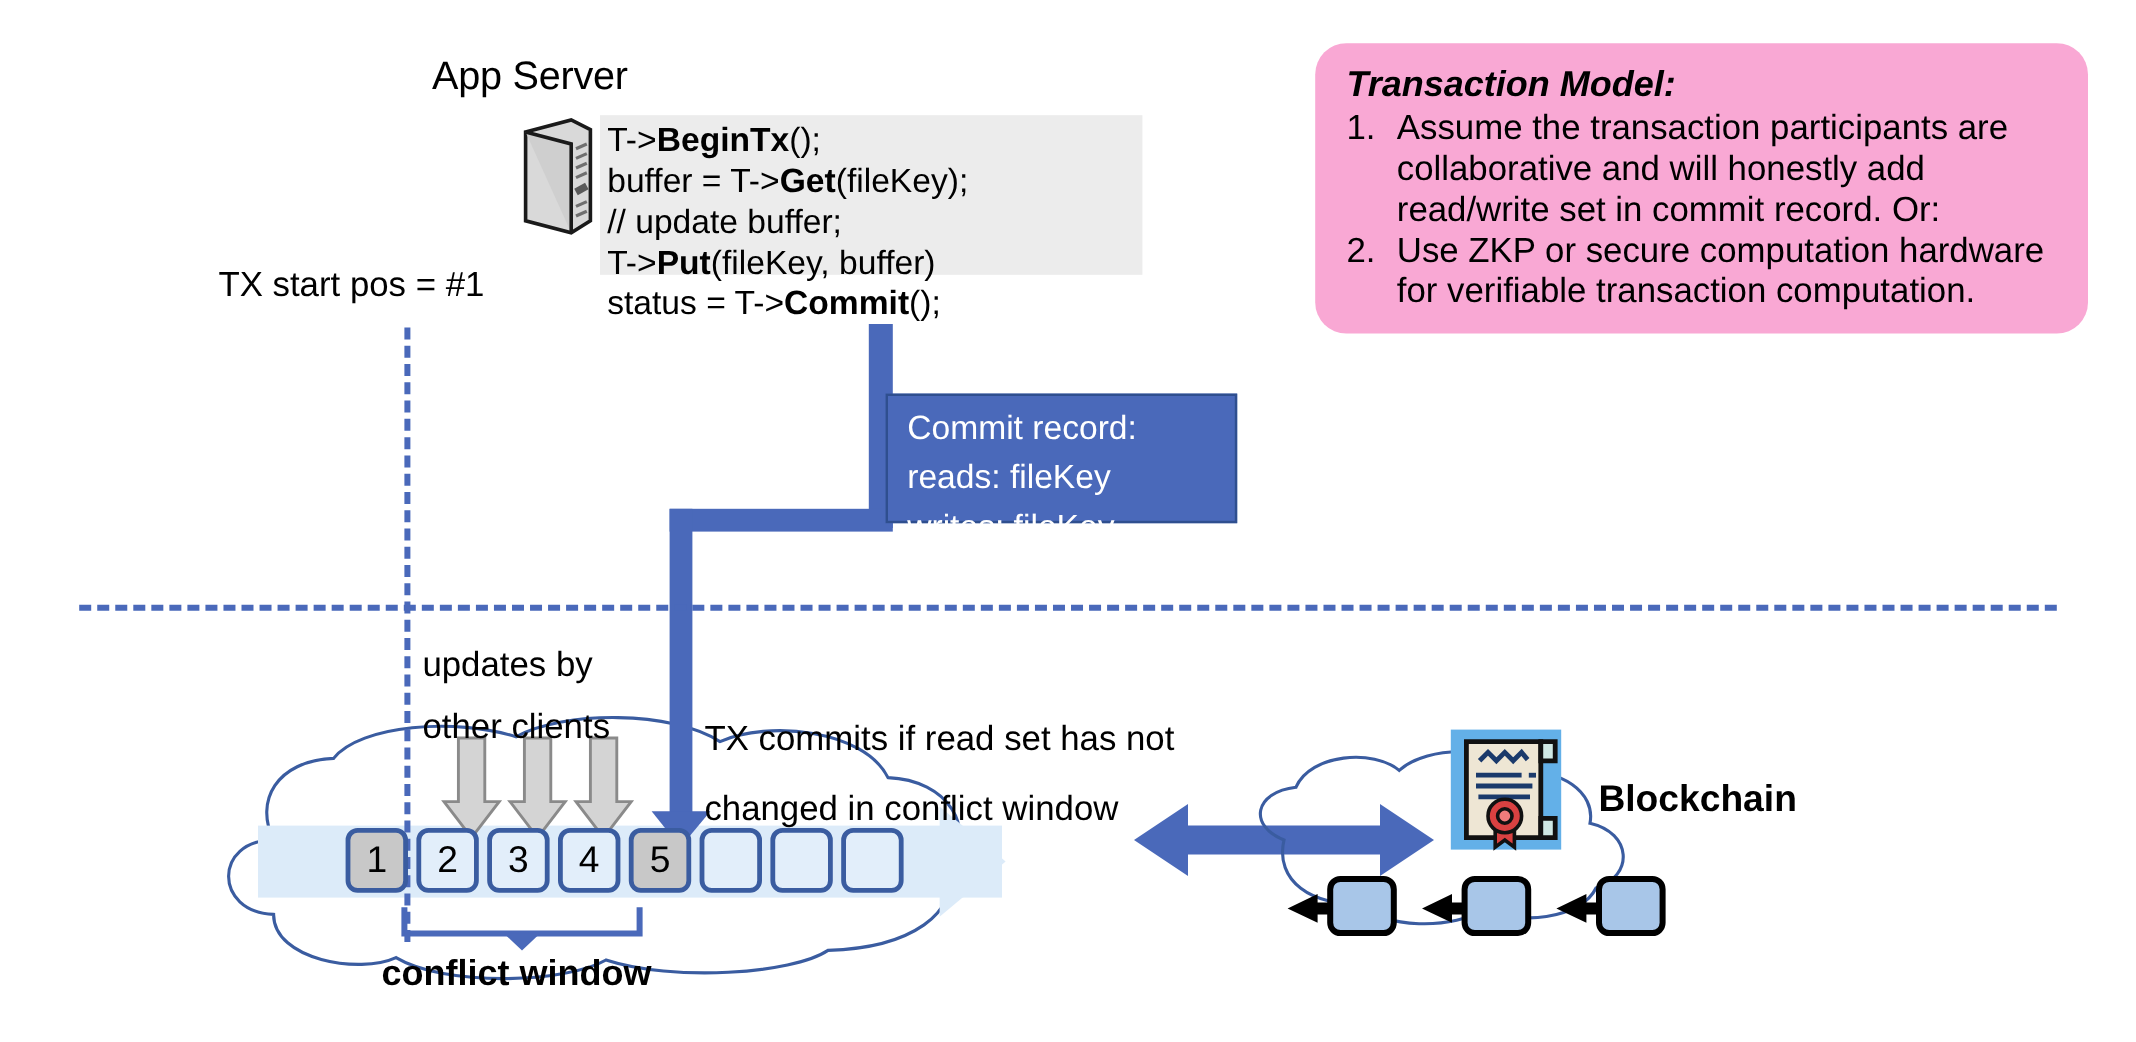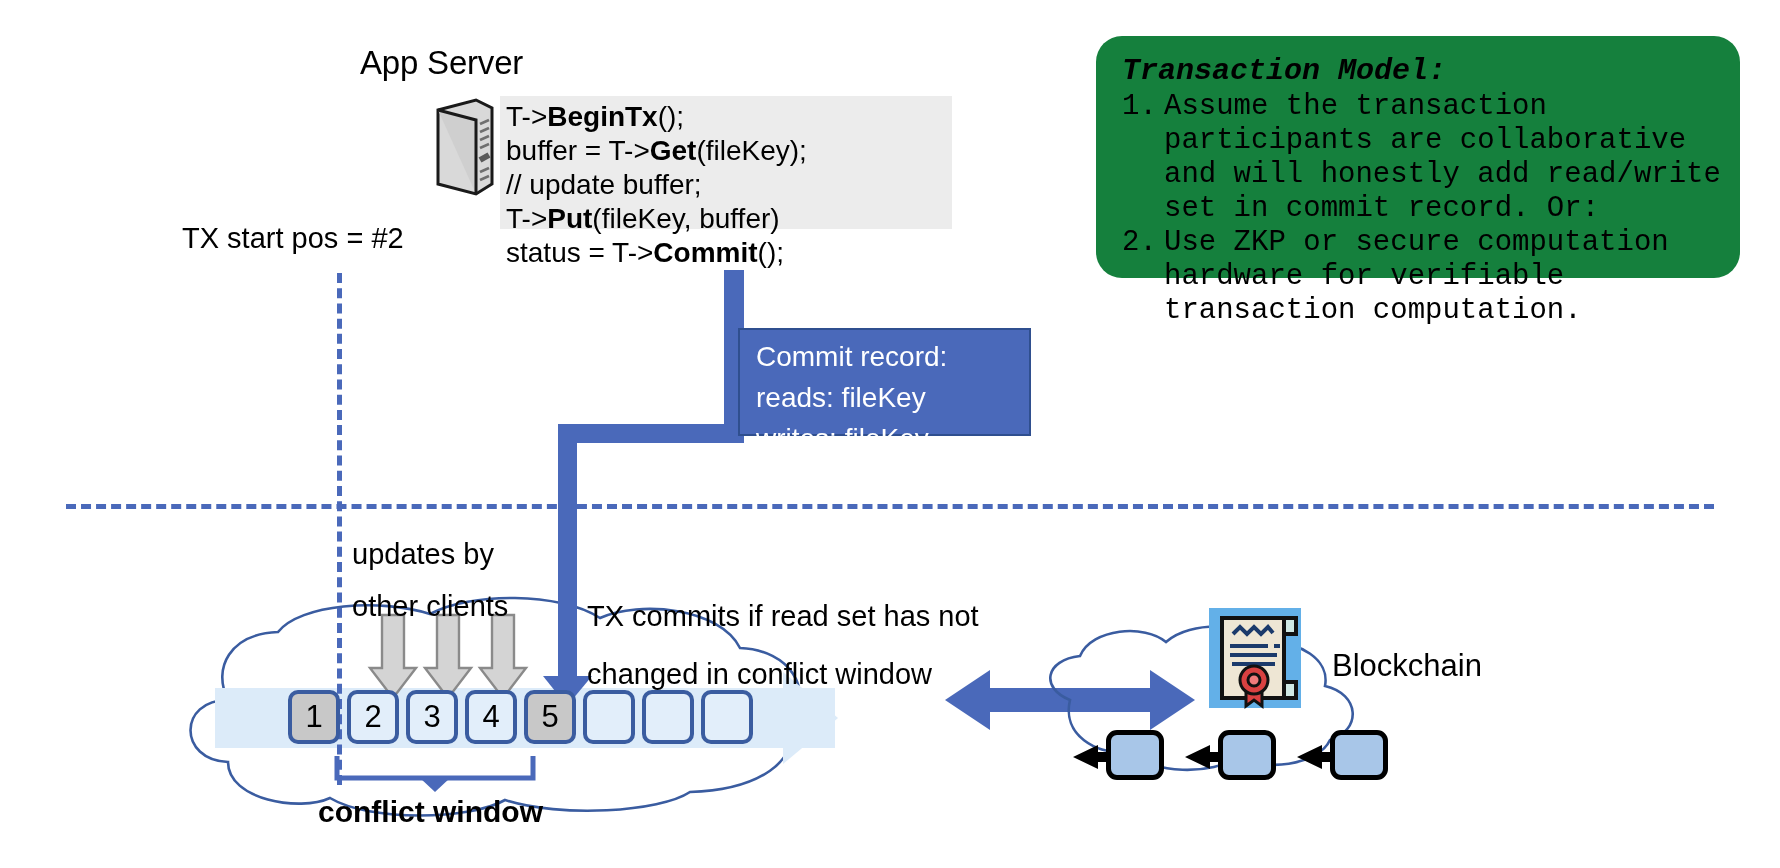--- a/index.html
+++ b/index.html
@@ -48,25 +48,24 @@
   
   #tx-start-pos {
     left: 182px; top: 222px;
     font-size: 29px;
   }
 
   
   #transaction-model-box {
     left: 1096px; top: 36px;
     width: 644px; height: 242px;
-    background: #15803d;
+    background: #f9a8d4;
     border-radius: 26px;
     box-sizing: border-box;
     padding: 18px 10px 0 26px;
-    font-family: Liberation Mono, monospace;
   }
   #transaction-model-title {
     font-size: 30px;
     font-style: italic;
     font-weight: bold;
     margin-bottom: 2px;
   }
   .tm-item {
     display: flex;
     font-size: 29px;
@@ -115,21 +114,21 @@
     line-height: 58px;
   }
   #conflict-window-label {
     left: 318px; top: 795px;
     font-size: 30px;
     font-weight: bold;
   }
   #blockchain-label {
     left: 1332px; top: 648px;
     font-size: 31px;
-    font-weight: normal;
+    font-weight: bold;
   }
 
   
   .ledger-block {
     width: 52px; height: 54px;
     border: 4px solid #3a5ca0;
     border-radius: 10px;
     box-sizing: border-box;
     display: flex;
     align-items: center;
@@ -251,21 +250,21 @@
   <div class="abs" id="app-server-title">App Server</div>
 
   <div class="abs" id="code-block">
     <div class="code-line"><span>T-&gt;</span><b>BeginTx</b><span>();</span></div>
     <div class="code-line"><span>buffer = T-&gt;</span><b>Get</b><span>(fileKey);</span></div>
     <div class="code-line"><span>// update buffer;</span></div>
     <div class="code-line"><span>T-&gt;</span><b>Put</b><span>(fileKey, buffer)</span></div>
     <div class="code-line"><span>status = T-&gt;</span><b>Commit</b><span>();</span></div>
   </div>
 
-  <div class="abs" id="tx-start-pos">TX start pos = #2</div>
+  <div class="abs" id="tx-start-pos">TX start pos = #1</div>
 
   <div class="abs" id="transaction-model-box">
     <div id="transaction-model-title">Transaction Model:</div>
     <div class="tm-item">
       <div class="tm-num">1.</div>
       <div class="tm-text">Assume the transaction participants are collaborative and will honestly add read/write set in commit record.  Or:</div>
     </div>
     <div class="tm-item">
       <div class="tm-num">2.</div>
       <div class="tm-text">Use ZKP or secure computation hardware for verifiable transaction computation.</div>

